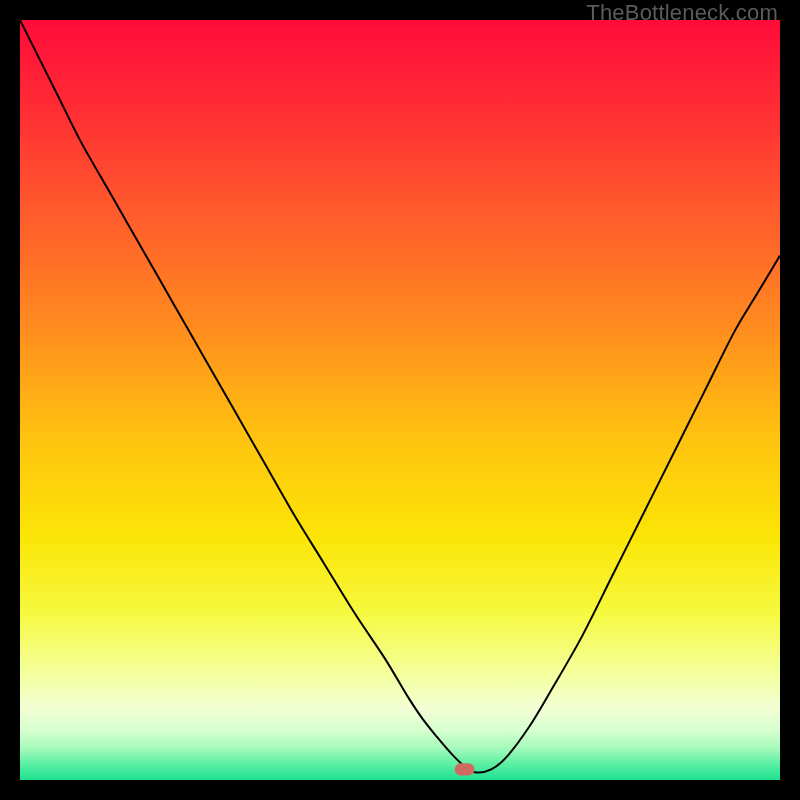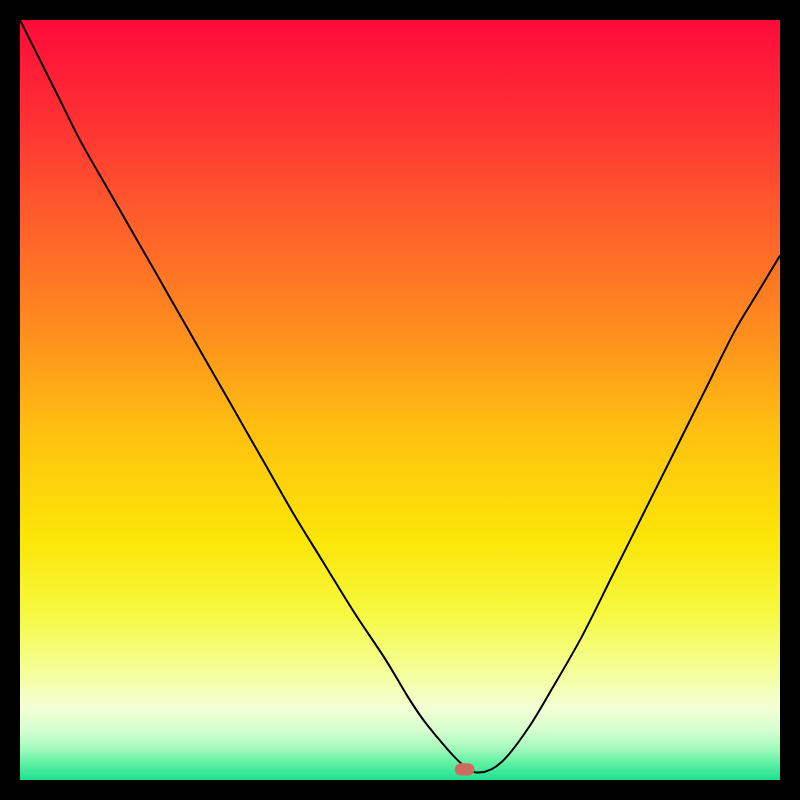--- a/index.html
+++ b/index.html
@@ -39,20 +39,21 @@
   }
   svg {
     display: block;
   }
 </style>
 </head>
 <body>
 
 <div class="frame">
 
+  <div class="watermark">TheBottleneck.com</div>
 
   <div class="plot">
     <svg id="chart-svg" viewBox="0 0 760 760" width="760" height="760">
       <defs>
         <linearGradient id="bg-grad" x1="0" y1="0" x2="0" y2="1">
             <stop offset="0.00%" stop-color="#ff0b3a"></stop>
             <stop offset="12.00%" stop-color="#ff2d34"></stop>
             <stop offset="25.00%" stop-color="#ff5a2c"></stop>
             <stop offset="40.00%" stop-color="#ff8a1f"></stop>
             <stop offset="55.00%" stop-color="#ffc30f"></stop>

